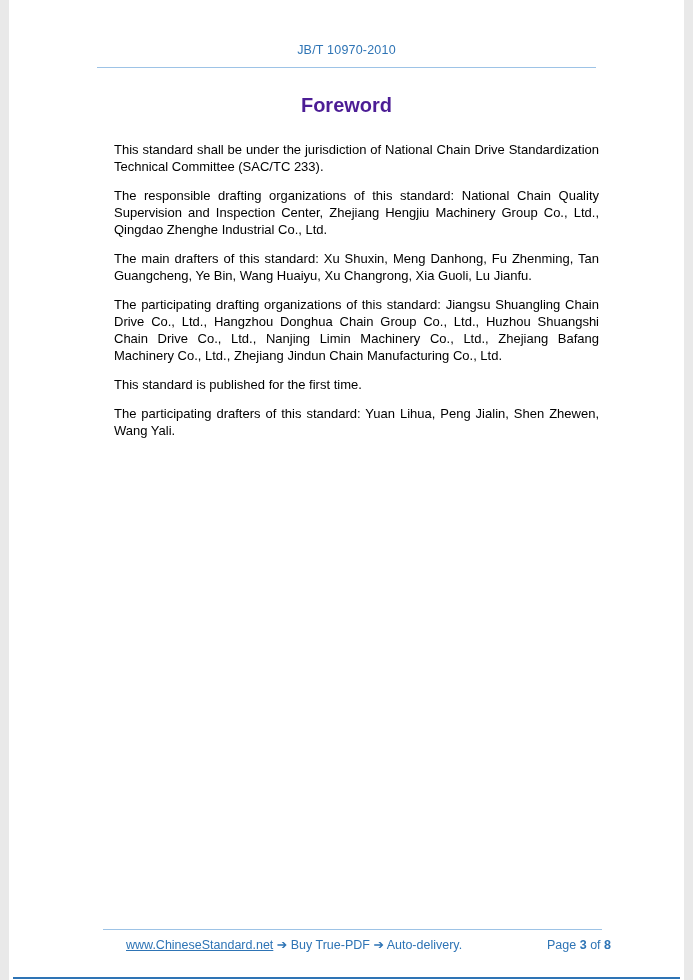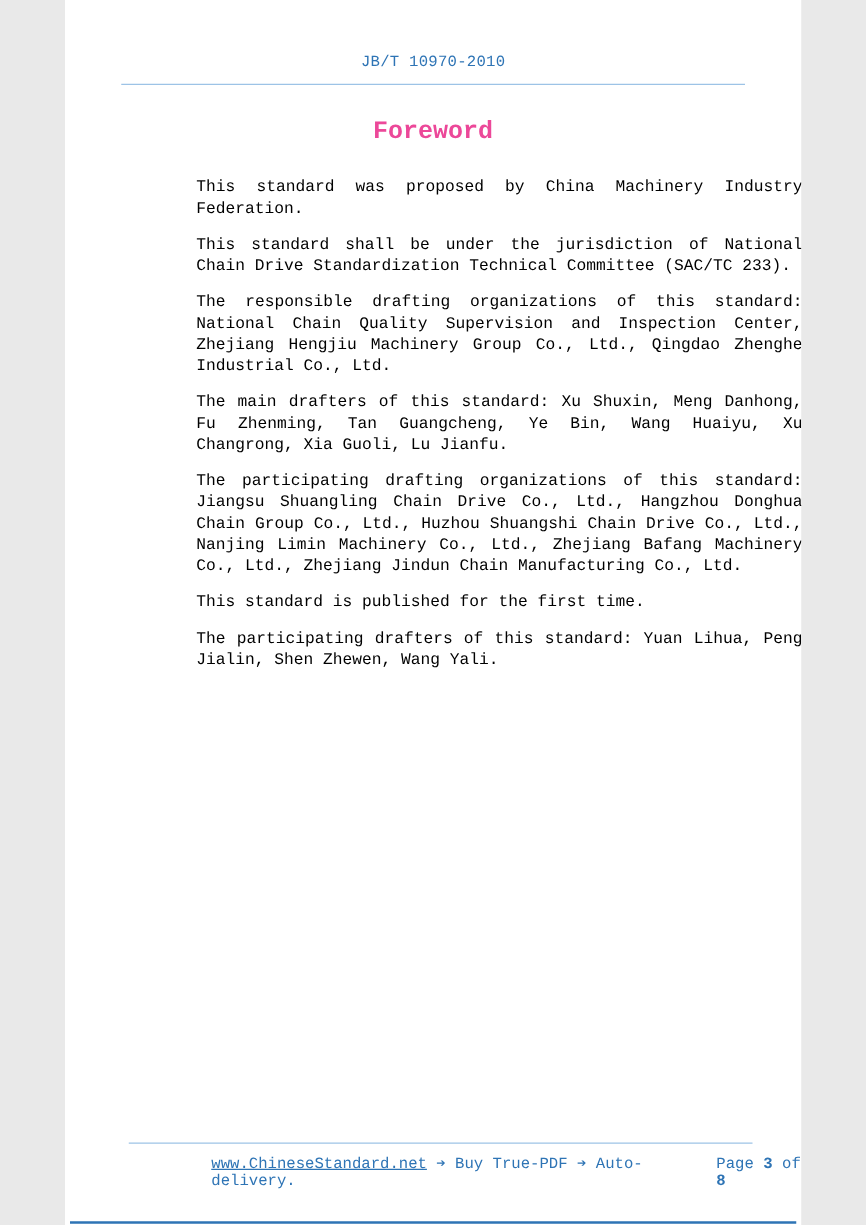--- a/index.html
+++ b/index.html
@@ -2,24 +2,24 @@
 <html><head>
 <meta charset="utf-8">
 <style>
   html, body {
     margin: 0;
     padding: 0;
     background: #e9e9e9;
   }
   .page {
     position: relative;
-    width: 589px;
+    width: 675px;
     height: 980px;
     background: #ffffff;
-    font-family: Liberation Mono, monospace;
+    font-family: Liberation Sans, sans-serif;
     color: #000000;
     box-sizing: border-box;
     overflow: hidden;
     margin: 0 auto;
   }
   
   .header-title {
     padding-top: 43px;
     text-align: center;
     font-size: 12.5px;
@@ -31,21 +31,21 @@
     width: 499px;
     border-top: 1px solid #9dc3e6;
     height: 0;
   }
   
   .doc-heading {
     margin: 26px 0 0 0;
     text-align: center;
     font-size: 20px;
     font-weight: 700;
-    color: #ec4899;
+    color: #4c1d95;
   }
   
   .content {
     margin: 24px 103px 0 105px;
     width: 485px;
   }
   .content p {
     margin: 0 0 12px 0;
     font-size: 13px;
     line-height: 17px;
@@ -98,21 +98,20 @@
 <div class="page">
 
   <div>
     <div class="header-title">JB/T 10970-2010</div>
     <div class="header-rule"></div>
   </div>
 
   <h1 class="doc-heading">Foreword</h1>
 
   <div class="content">
-    <p>This standard was proposed by China Machinery Industry Federation.</p>
     <p>This standard shall be under the jurisdiction of National Chain Drive Standardization Technical Committee (SAC/TC 233).</p>
     <p>The responsible drafting organizations of this standard: National Chain Quality Supervision and Inspection Center, Zhejiang Hengjiu Machinery Group Co., Ltd., Qingdao Zhenghe Industrial Co., Ltd.</p>
     <p>The main drafters of this standard: Xu Shuxin, Meng Danhong, Fu Zhenming, Tan Guangcheng, Ye Bin, Wang Huaiyu, Xu Changrong, Xia Guoli, Lu Jianfu.</p>
     <p>The participating drafting organizations of this standard: Jiangsu Shuangling Chain Drive Co., Ltd., Hangzhou Donghua Chain Group Co., Ltd., Huzhou Shuangshi Chain Drive Co., Ltd., Nanjing Limin Machinery Co., Ltd., Zhejiang Bafang Machinery Co., Ltd., Zhejiang Jindun Chain Manufacturing Co., Ltd.</p>
     <p>This standard is published for the first time.</p>
     <p>The participating drafters of this standard: Yuan Lihua, Peng Jialin, Shen Zhewen, Wang Yali.</p>
   </div>
 
   <div class="footer">
     <div class="footer-rule"></div>

